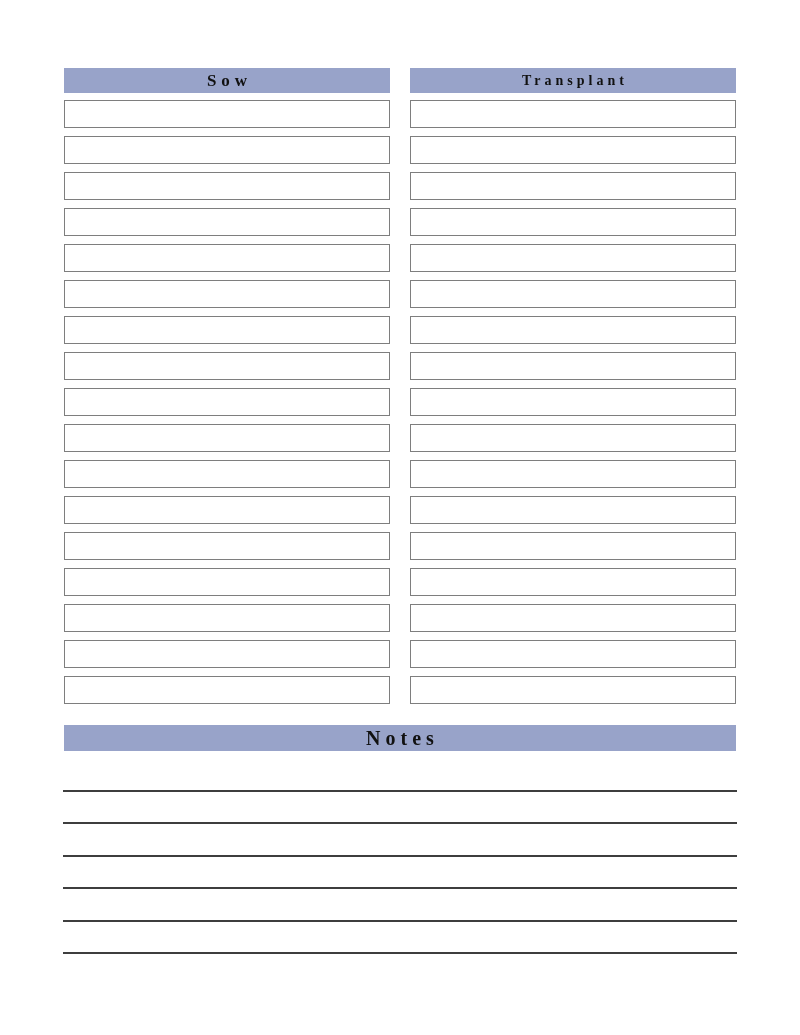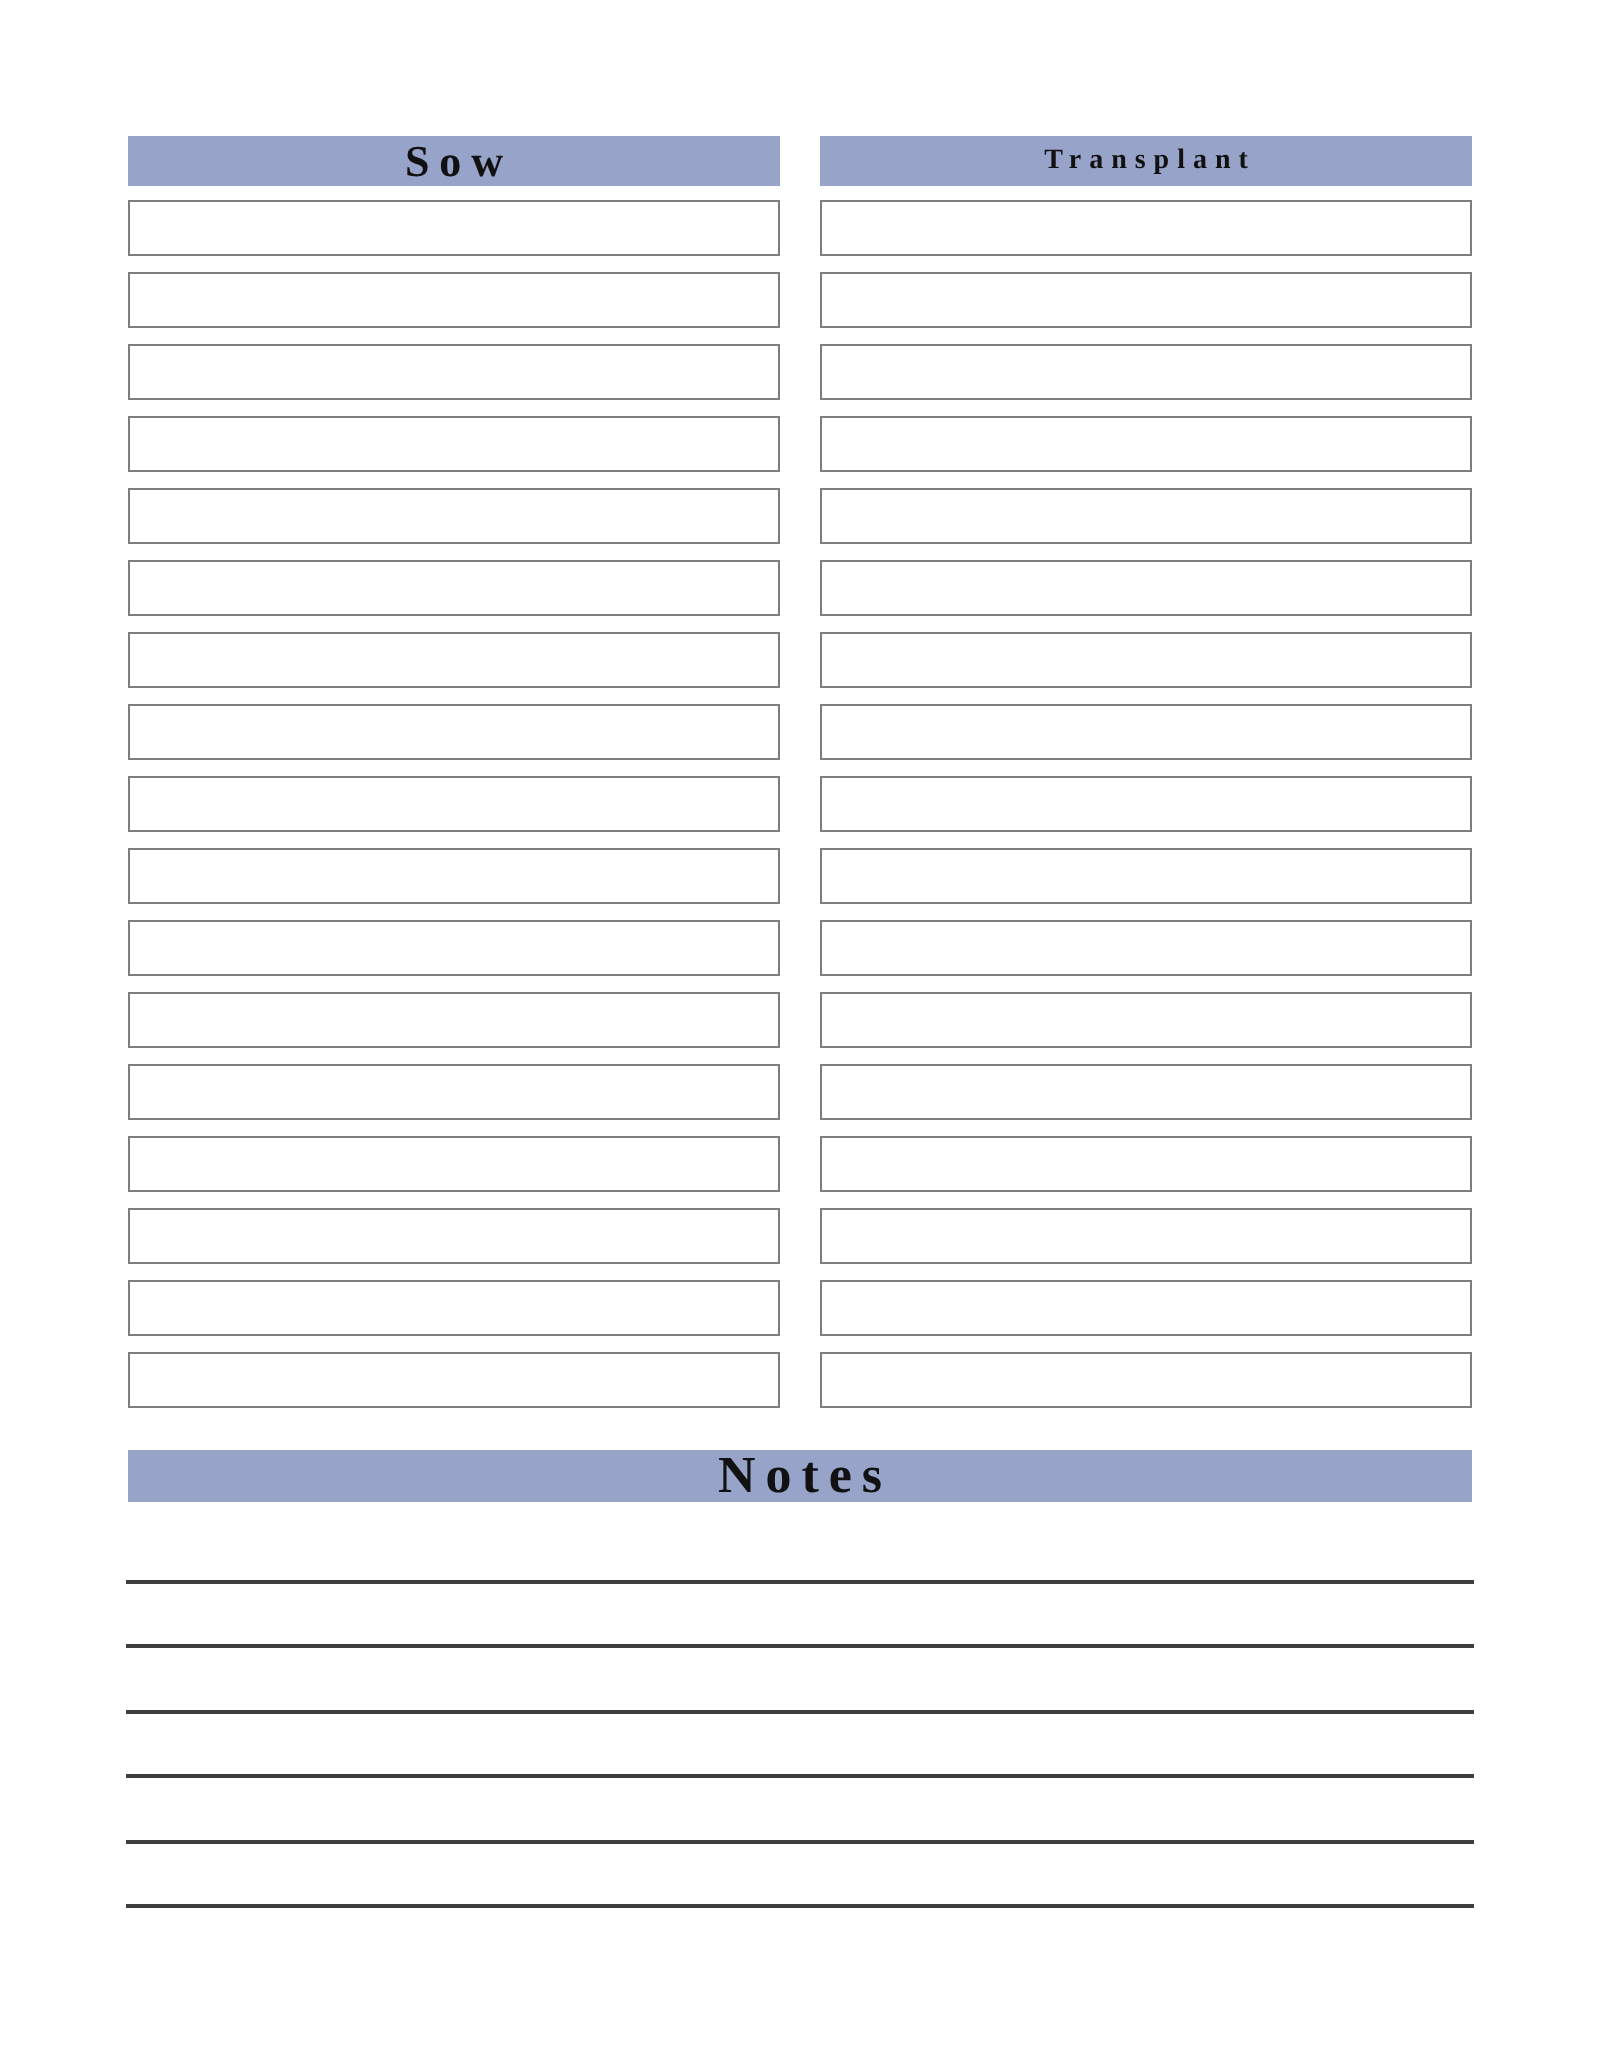--- a/index.html
+++ b/index.html
@@ -30,39 +30,39 @@
   .col-header{
     height:25px;
     background:var(--accent);
     display:flex;align-items:center;justify-content:center;
   }
   .col-header span, .notes-bar span{
     font-weight:bold;
     color:var(--heading);
     line-height:1;
   }
-  .sow-label{font-size:22px;letter-spacing:5px;padding-left:5px;}
+  .sow-label{font-size:17px;letter-spacing:5px;padding-left:5px;}
   .transplant-label{font-size:14px;letter-spacing:4px;padding-left:4px;text-align:center;}
   .boxes{margin-top:7px;}
   .entry-box{
     height:28px;
     border:1.5px solid var(--box-border);
     background:#ffffff;
     margin-bottom:8px;
     font-size:13px;
     padding:2px 6px;
     color:#222;
   }
   .notes-bar{
     margin-top:13px;
     height:26px;
     background:var(--accent);
     display:flex;align-items:center;justify-content:center;
   }
-  .notes-label{font-size:26px;letter-spacing:5px;padding-left:5px;}
+  .notes-label{font-size:20px;letter-spacing:5px;padding-left:5px;}
   .note-lines{margin-top:8px;width:674px;margin-left:-1px;}
   .note-line{
     height:32.5px;
     border-bottom:2px solid var(--note-line);
     font-size:13px;
     color:#222;
   }
 </style>
 </head>
 <body>

